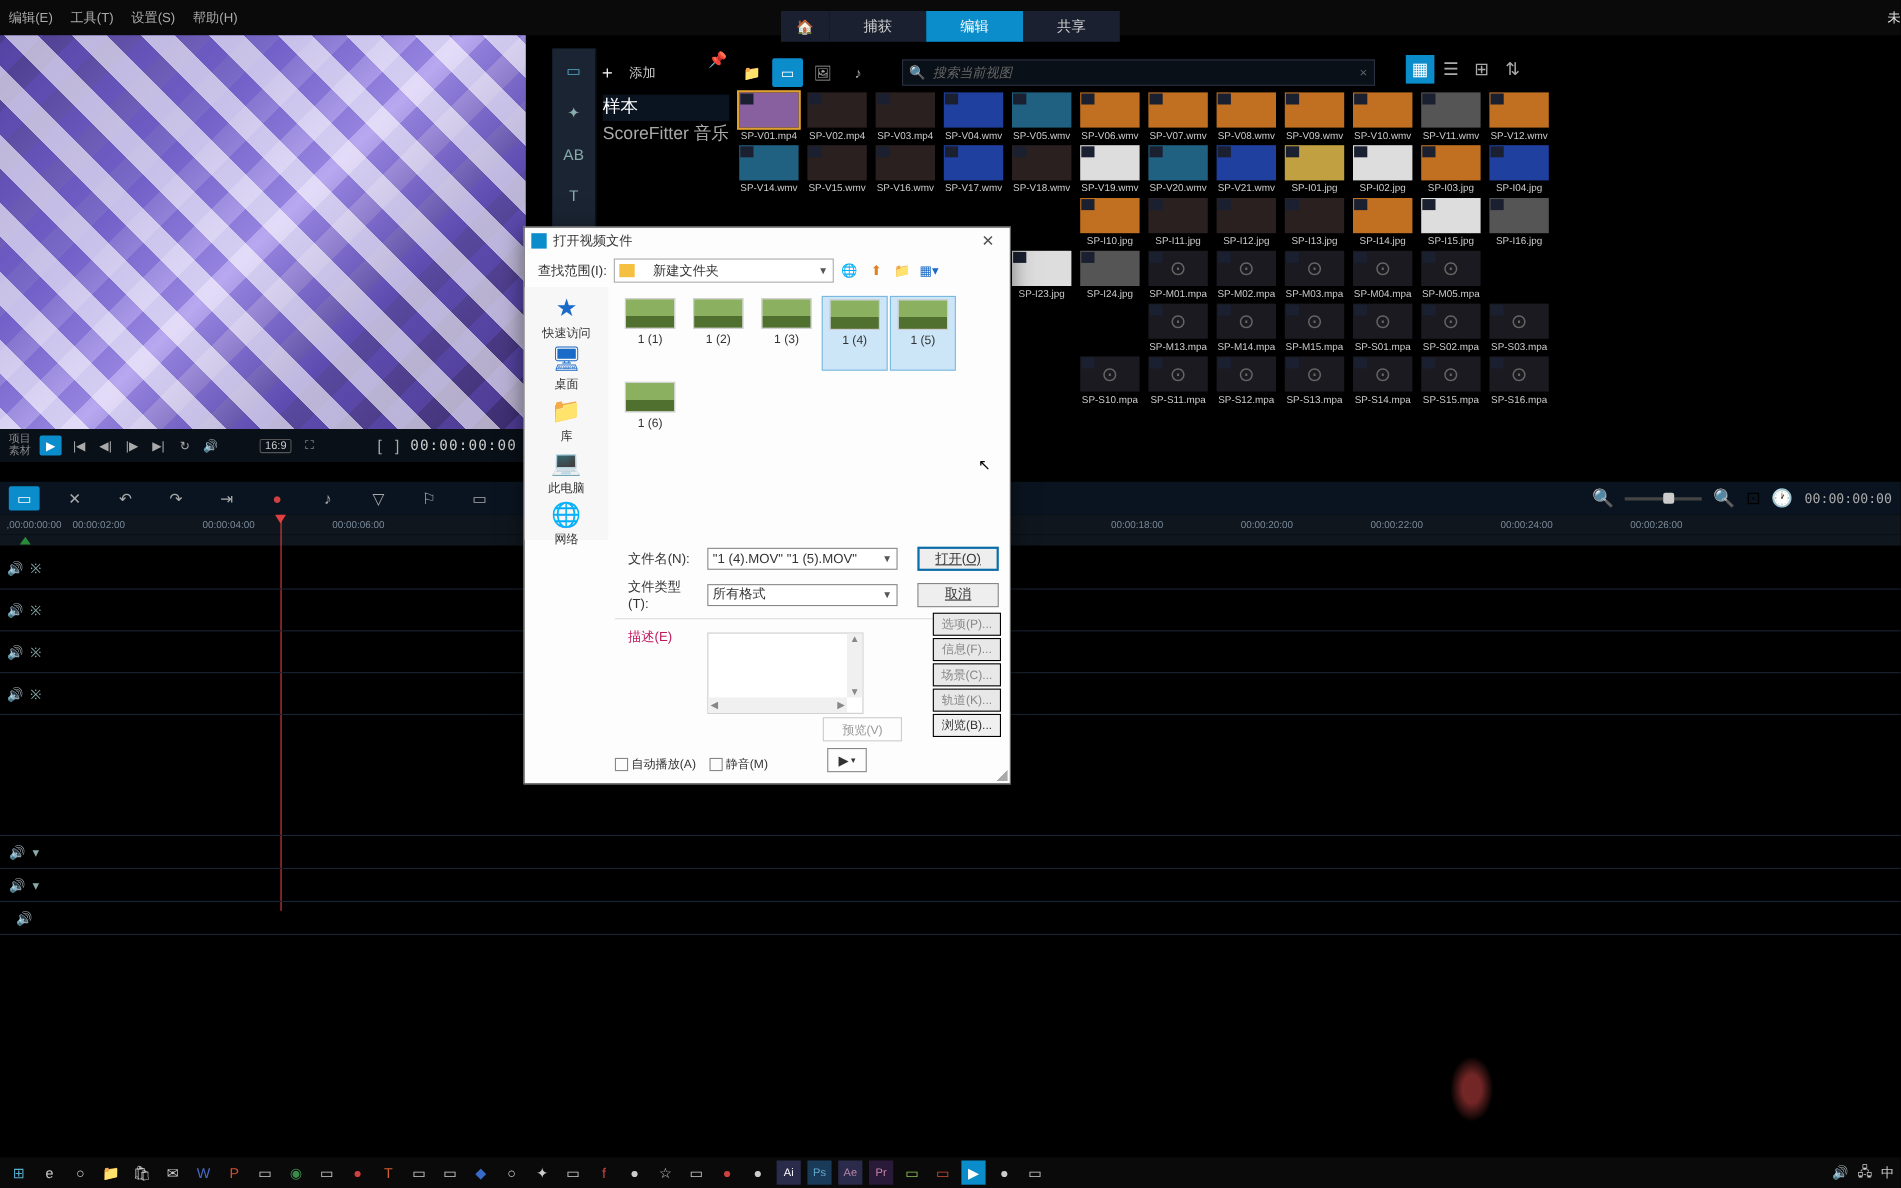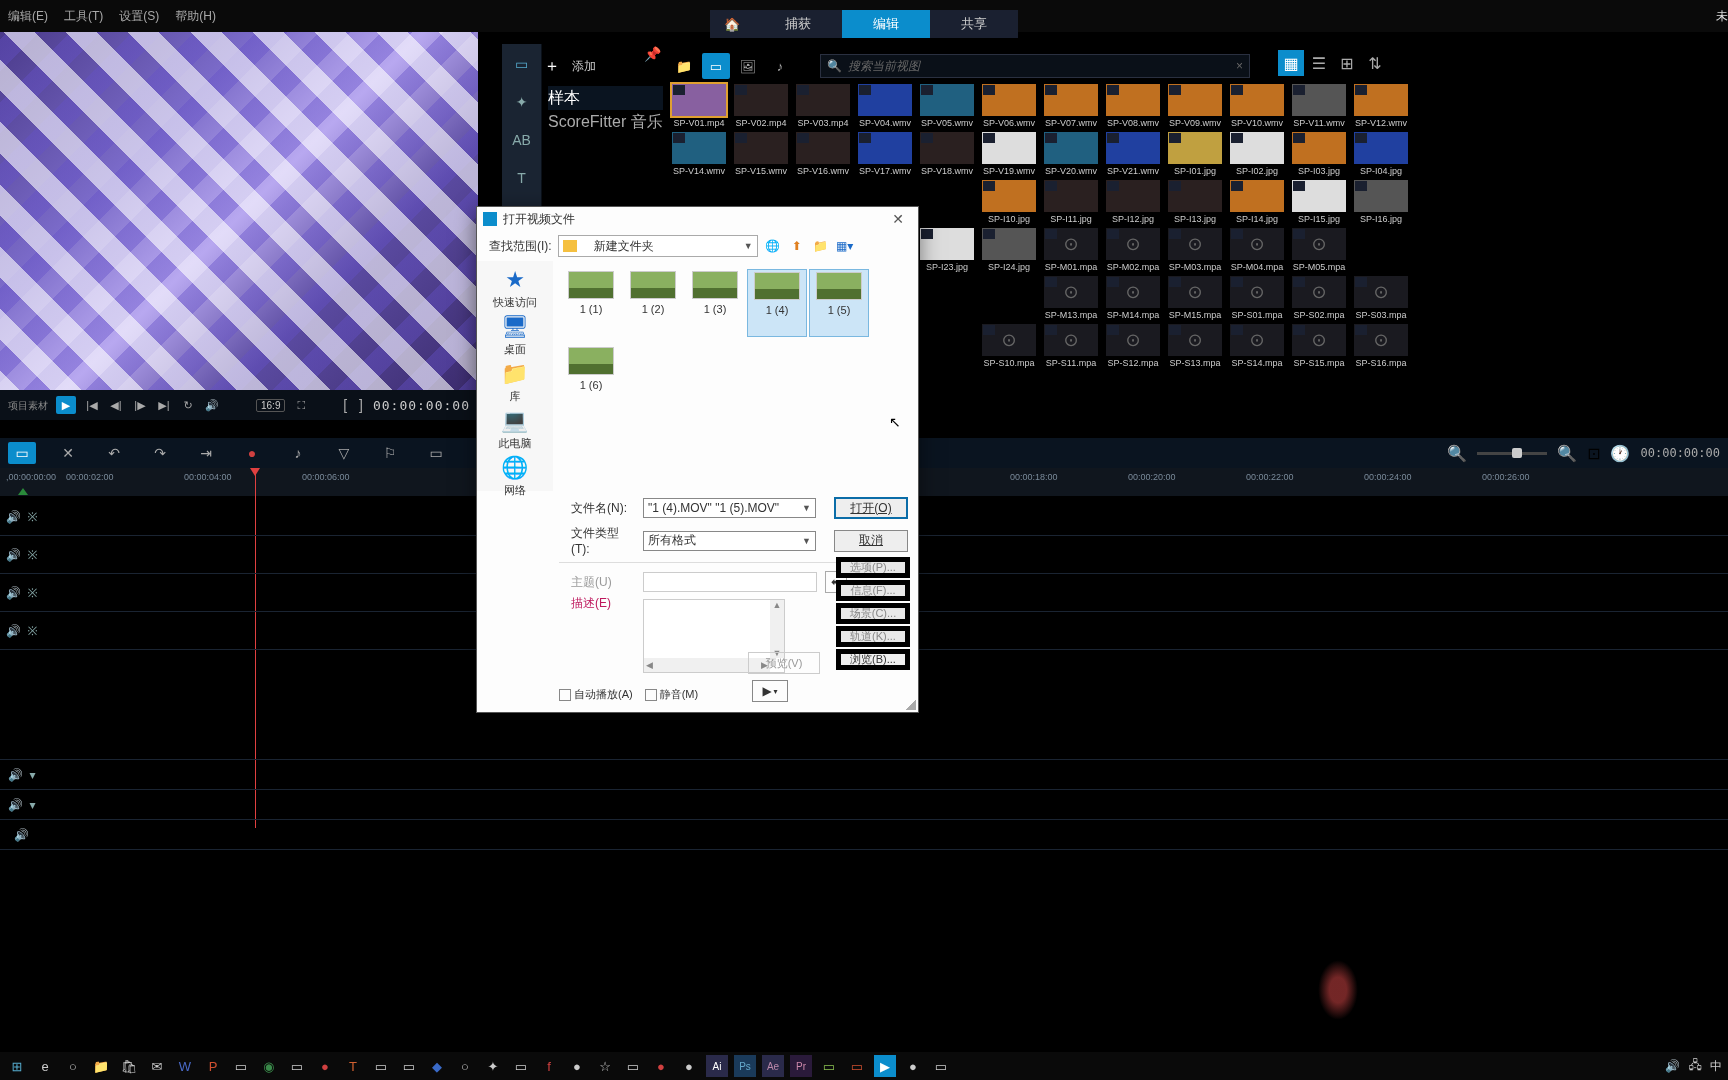--- a/index.html
+++ b/index.html
@@ -9,21 +9,21 @@
 .top-tabs { position: absolute; left: 50%; transform: translateX(-50%); top: 10px; display: flex; }
 .top-tab { width: 88px; height: 28px; display: flex; align-items: center; justify-content: center; color: #ccc; font-size: 13px; background: #1a2030; cursor: pointer; }
 .top-tab.active { background: #0b8dcc; color: #fff; }
 .top-tab.home { width: 44px; }
 .main-area { display: flex; height: 380px; }
 .preview { width: 478px; height: 370px; background: linear-gradient(135deg, #4a3a8a 0%, #7a6ac8 30%, #b8a8f0 50%, #5a4aa0 70%, #3a2a6a 100%); position: relative; overflow: hidden; }
 .preview::before { content: ""; position: absolute; inset: 0; background: repeating-linear-gradient(45deg, rgba(255,255,255,0.6) 0px, rgba(255,255,255,0.6) 22px, transparent 22px, transparent 44px), repeating-linear-gradient(-45deg, rgba(100,80,200,0.4) 0px, rgba(100,80,200,0.4) 22px, transparent 22px, transparent 44px); }
 .preview-bar { position: absolute; bottom: 0; left: 0; right: 0; height: 12px; background: #2a3040; }
 .preview-yellow { position: absolute; bottom: 0; left: 0; width: 400px; height: 6px; background: #e0a030; }
 .transport { position: absolute; left: 0; top: 390px; width: 478px; height: 30px; background: #0a1018; display: flex; align-items: center; padding: 0 8px; gap: 8px; color: #ccc; font-size: 11px; }
-.transport .labels { display:flex; flex-direction:row; font-size:10px; color:#888; line-height:11px; }
+.transport .labels { display:flex; flex-direction:column; font-size:10px; color:#888; line-height:11px; }
 .transport .btn { width: 16px; height: 16px; color: #aaa; cursor: pointer; display:flex; align-items:center; justify-content:center; }
 .transport .btn.play { background:#0b8dcc; border-radius:2px; width:20px; height:18px; color:#fff; }
 .transport .time { margin-left: auto; font-family: monospace; font-size: 13px; letter-spacing: 1px; color:#ccc; }
 .transport .ratio { border:1px solid #555; border-radius:2px; padding:0 4px; font-size:10px; }
 .transport .bracket { font-size:14px; color:#aaa; margin:0 2px; }
 
 .side-col { width: 40px; height: 380px; background: #1a2432; border-right: 1px solid #0a1018; display:flex; flex-direction:column; align-items:center; padding-top:10px; gap:18px; position:absolute; left:502px; top:44px; }
 .side-col .ico { width:20px; height:20px; color:#8aa; font-size:14px; display:flex; align-items:center; justify-content:center; cursor:pointer; }
 .side-col .ico.active { color:#5ac; }
 
@@ -106,21 +106,21 @@
 .dlg-row label { width:64px; text-align:left; }
 .dlg-row .combo2 { flex:1; max-width:196px; height:20px; border:1px solid #888; padding:0 4px; display:flex; align-items:center; background:#fff; }
 .dlg-row .combo2 .arrow { margin-left:auto; font-size:9px; color:#555; }
 .dlg-row .btn { width:74px; height:22px; border:1px solid #888; background:#eee; display:flex; align-items:center; justify-content:center; cursor:pointer; margin-left:10px;text-decoration:underline; }
 .dlg-row .btn.primary { border:2px solid #0b6da8; }
 .dlg-sep { height:1px; background:#ddd; margin:4px 0 8px; }
 .dlg-low { padding:0 10px 8px 82px; }
 .dlg-low .combo3 { width:174px; height:20px; border:1px solid #ccc; background:#fff; }
 .dlg-low .arrowbtn { width:22px; height:22px; border:1px solid #aaa; display:flex; align-items:center; justify-content:center; cursor:pointer; }
 .dlg-low .right-col { position:absolute; right:8px; top:350px; display:flex; flex-direction:column; gap:2px; }
-.dlg-low .rb { width:74px; height:21px; border:5px solid #000000; background:#e8e8e8; color:#888; display:flex; align-items:center; justify-content:center; font-size:11px; }
+.dlg-low .rb { width:62px; height:21px; border:1px solid #000000; background:#e8e8e8; color:#888; display:flex; align-items:center; justify-content:center; font-size:11px; }
 .dlg-desc { width:142px; height:74px; border:1px solid #ccc; margin-top:4px; position:relative; background:#fff; }
 .dlg-desc .sb { position:absolute; right:0; top:0; width:14px; bottom:14px; background:#f0f0f0; display:flex; flex-direction:column; justify-content:space-between; align-items:center; color:#888; font-size:9px; }
 .dlg-desc .sbh { position:absolute; left:0; right:14px; bottom:0; height:14px; background:#f0f0f0; display:flex; justify-content:space-between; align-items:center; color:#888; font-size:9px; padding:0 2px; }
 .dlg-bottom { position:absolute; left:82px; bottom:10px; display:flex; align-items:center; gap:12px; }
 .dlg-bottom .chk { display:flex; align-items:center; gap:3px; font-size:11px; color:#333; }
 .dlg-bottom .chk .box { width:12px; height:12px; border:1px solid #888; }
 .dlg-prev-box { position:absolute; right:130px; bottom:10px; width:36px; height:22px; border:1px solid #888; display:flex; align-items:center; justify-content:center; gap:2px; }
 .dlg-prevbtn { position:absolute; right:98px; bottom:38px; width:72px; height:22px; border:1px solid #ccc; color:#999; display:flex; align-items:center; justify-content:center; font-size:11px; }
 .resize { position:absolute; right:2px; bottom:2px; width:10px; height:10px; background:linear-gradient(135deg, transparent 50%, #aaa 50%); }
 
@@ -716,25 +716,20 @@
       <label>文件类型(T):</label>
       <div class="combo2">
           <span>所有格式</span>
           <span class="arrow">▼</span>
         </div>
       <div class="btn">取消</div>
     </div>
     <div class="dlg-sep"></div>
   </div>
   <div class="dlg-low">
-    <div class="dlg-row" style="margin-bottom:2px">
-      <label style="color:#999">主题(U)</label>
-      <div class="combo3"></div>
-      <div class="arrowbtn">⬅</div>
-    </div>
     <div class="dlg-row" style="align-items:flex-start">
       <label style="color:#be185d">描述(E)</label>
       <div class="dlg-desc">
         <div class="sb">
             <span>▲</span>
             <span>▼</span>
           </div>
         <div class="sbh">
             <span>◀</span>
             <span>▶</span>

